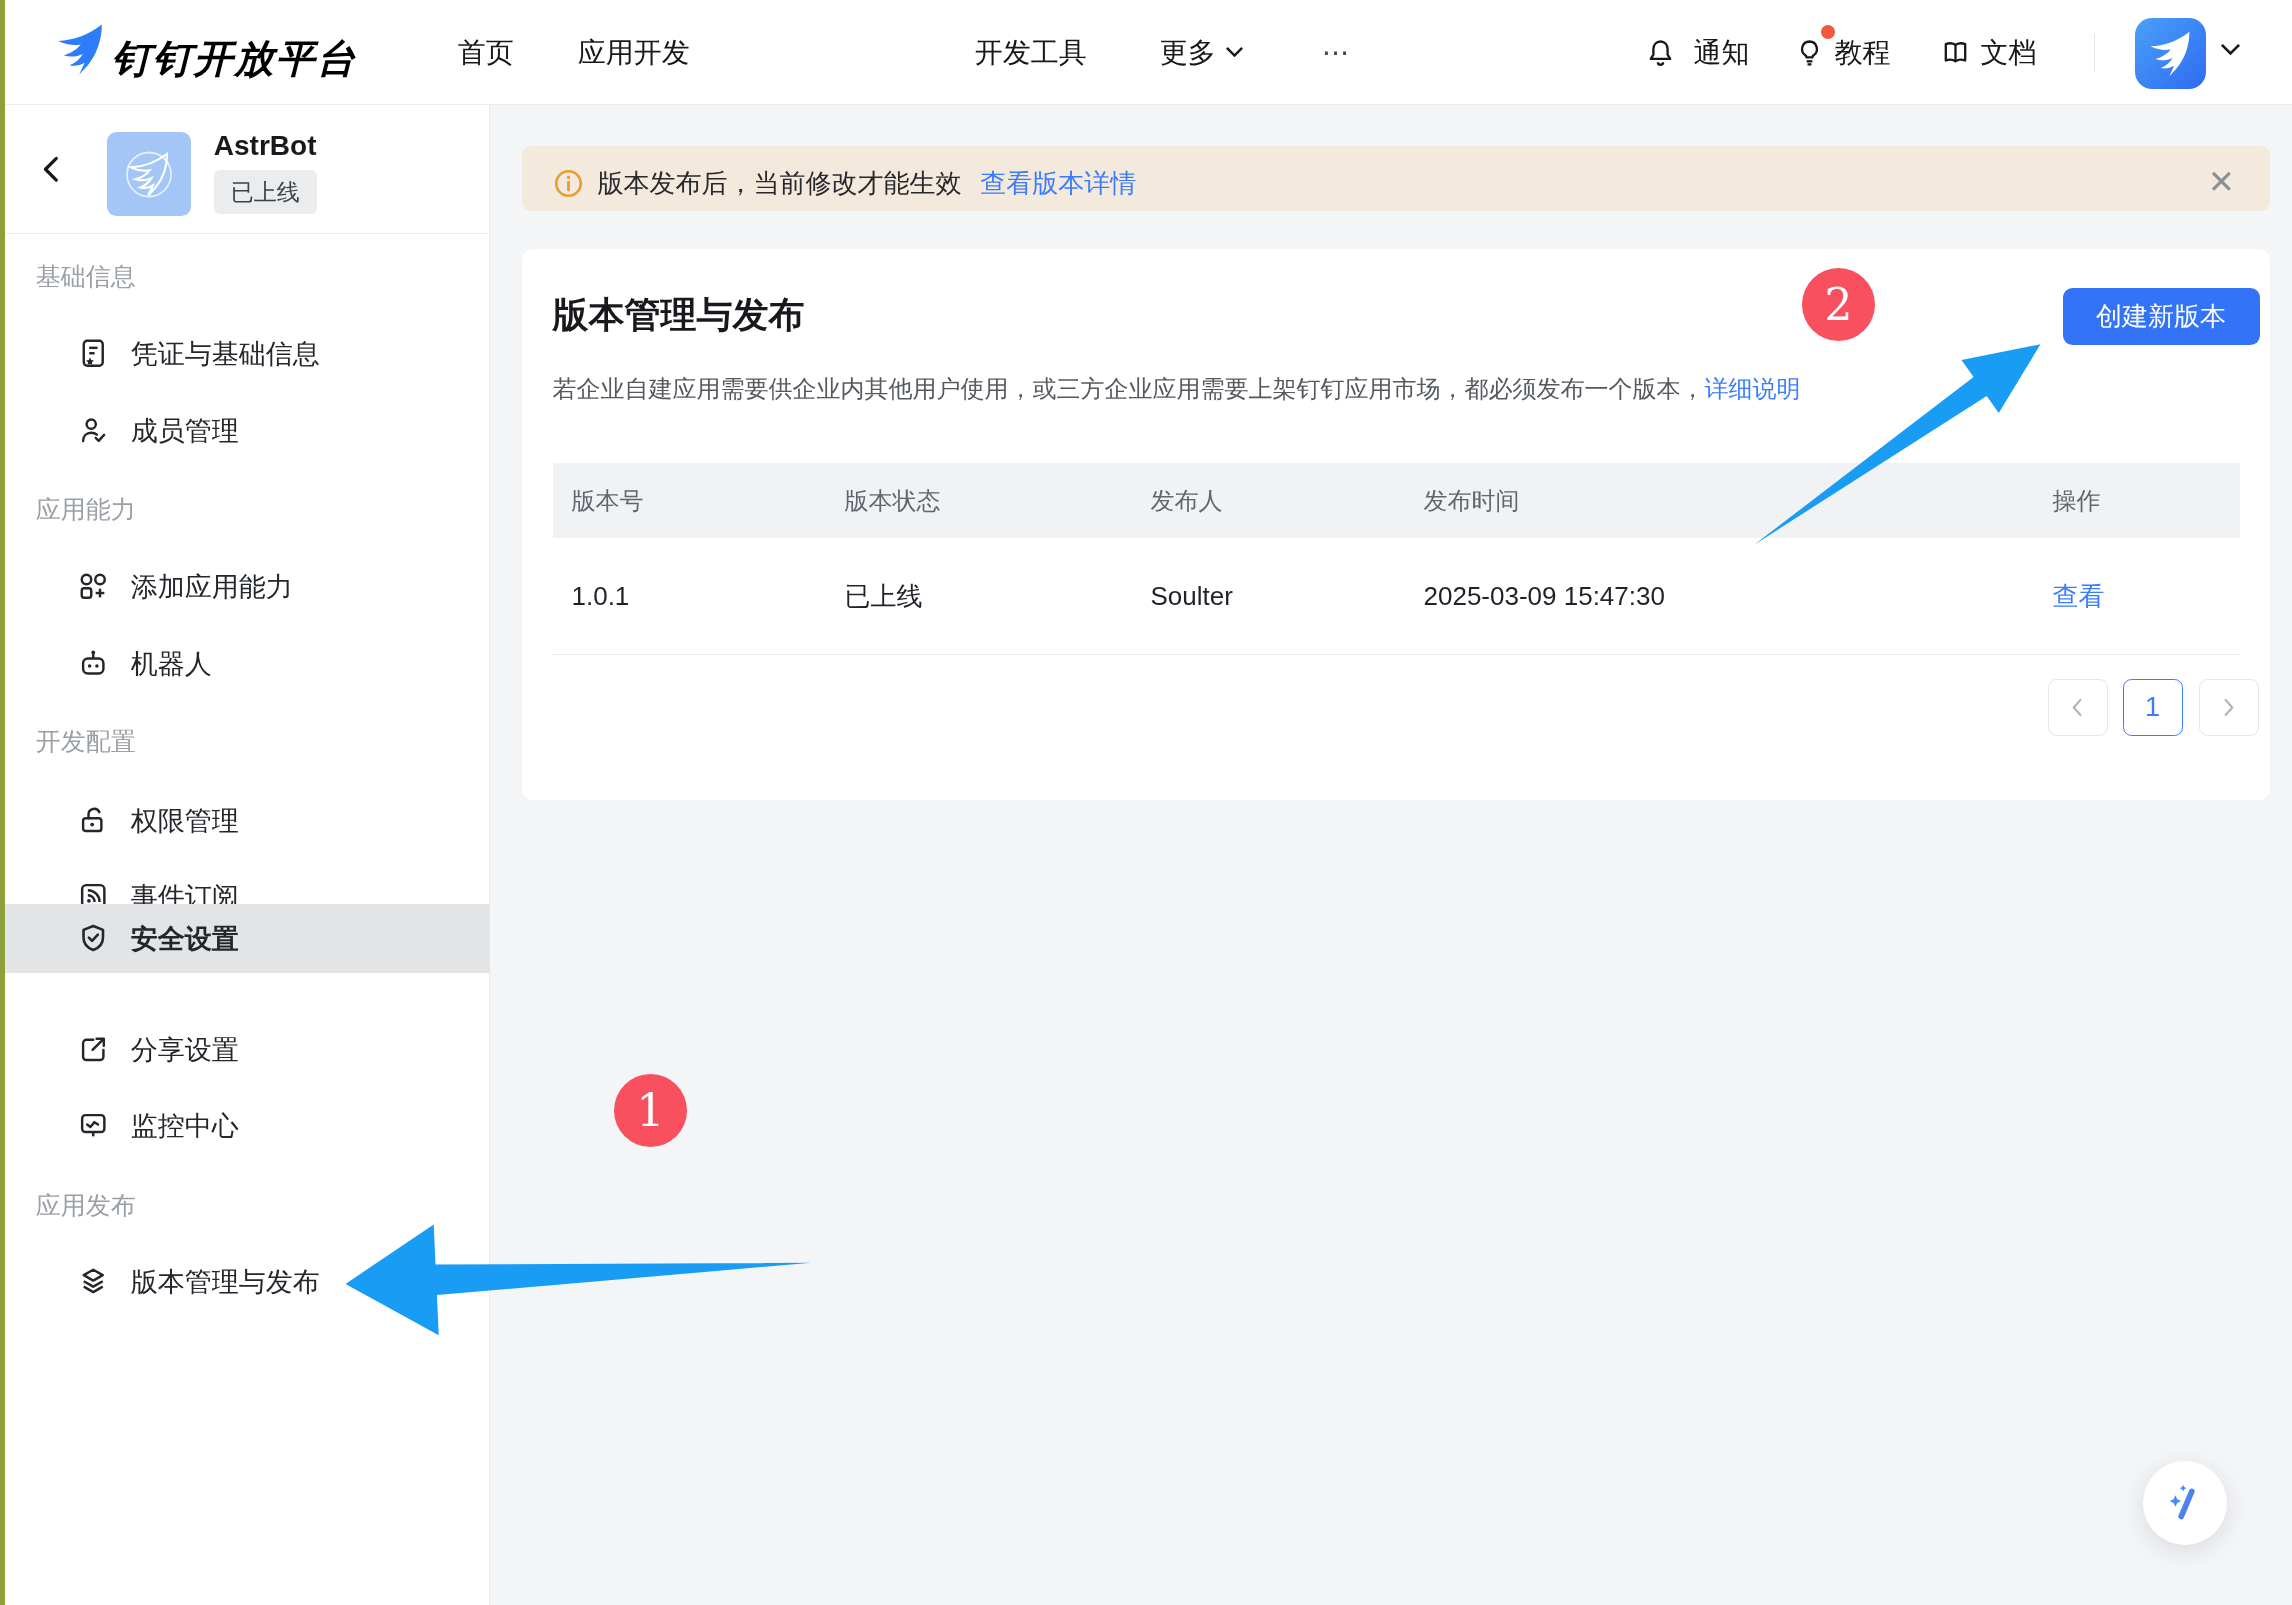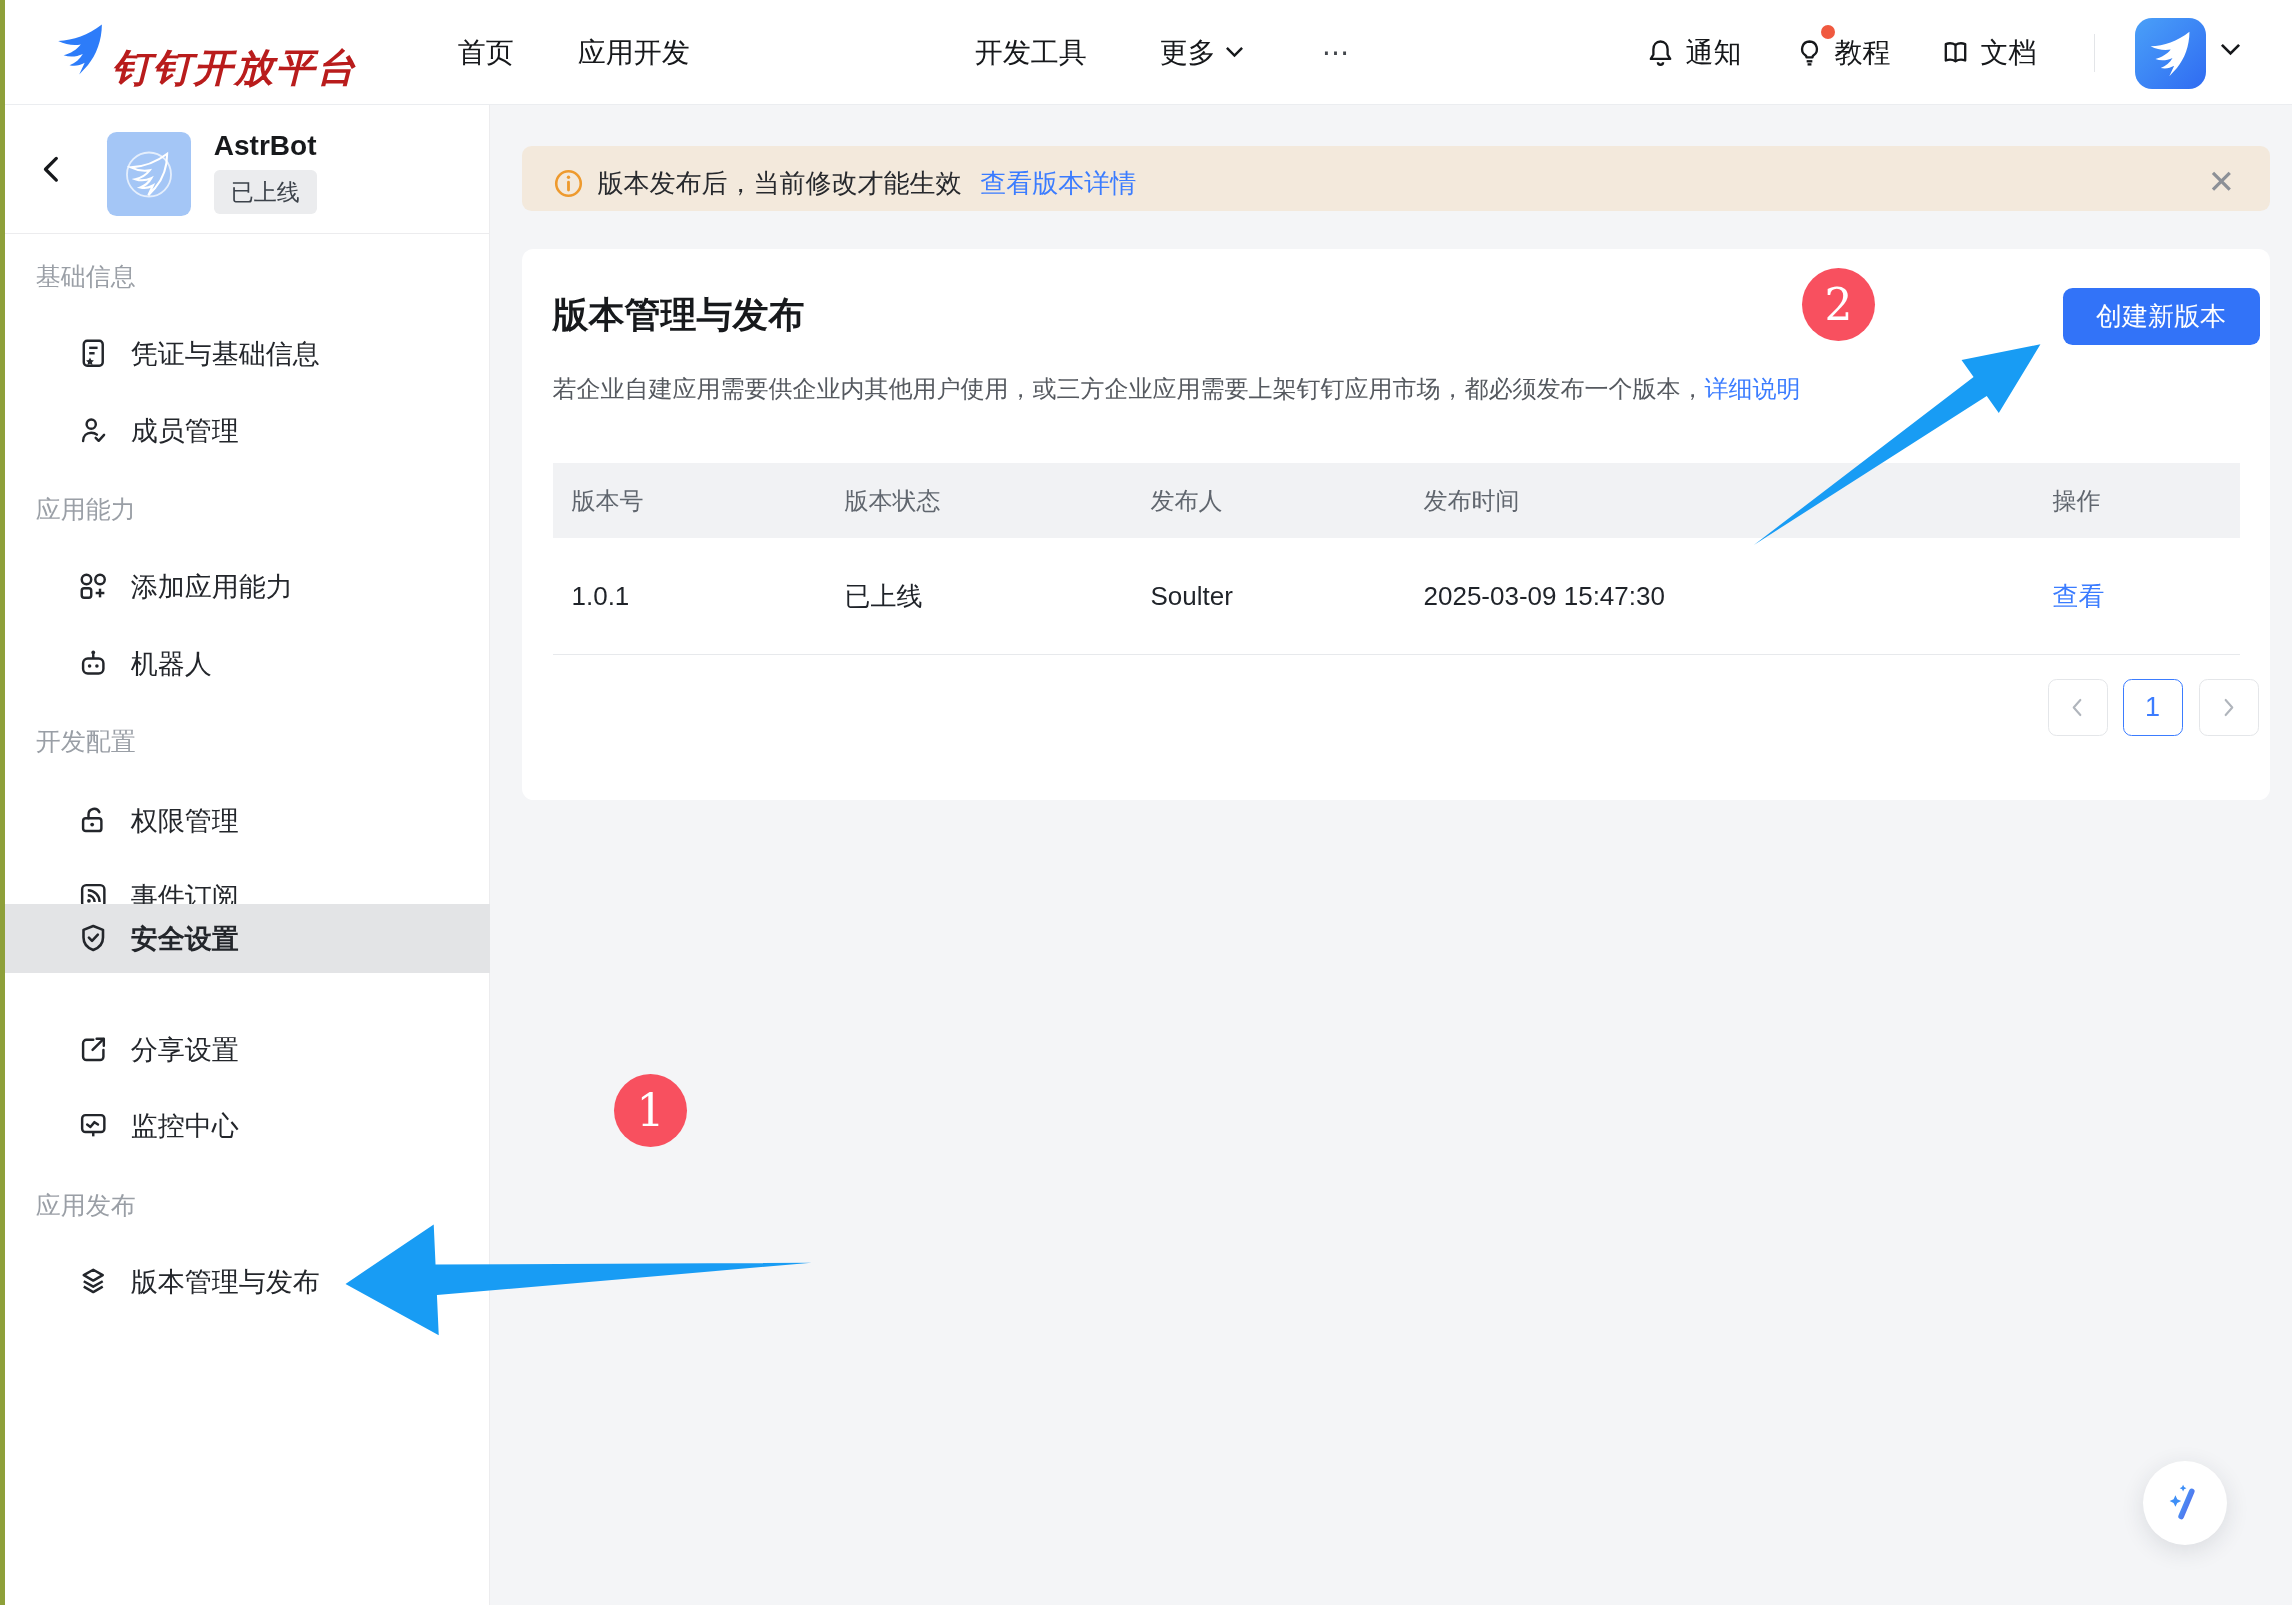--- a/index.html
+++ b/index.html
@@ -7,31 +7,31 @@
     font-family:"Liberation Sans","DejaVu Sans",sans-serif; color:#1f2329; }
   .abs { position:absolute; }
 
   
   #edge-strip { left:0; top:0; width:4.8px; height:1606px; background:#8ea03a; }
 
   
   #topbar { left:4.8px; top:0; width:2287px; height:105px; background:#fff;
     border-bottom:1px solid #ebedf0; z-index:5; }
   #logo-wing { left:50px; top:21px; width:50px; height:57px; }
-  #logo-text { left:107px; top:41px; font-size:39px; font-weight:bold; font-style:italic;
-    color:#b91c1c; letter-spacing:1.9px; white-space:nowrap; }
+  #logo-text { left:107px; top:32px; font-size:39px; font-weight:bold; font-style:italic;
+    color:#000000; letter-spacing:1.9px; white-space:nowrap; }
   .nav-item { top:0; height:105px; line-height:105px; font-size:28px; color:#16181b;
     font-weight:500; white-space:nowrap; cursor:pointer; display:flex; align-items:center; }
   #nav-home { left:453px; } #nav-appdev { left:573px; } #nav-opencap { left:755px; }
   #nav-devtools { left:970px; } #nav-more { left:1155px; } #nav-ellipsis { left:1317px; color:#43474d; }
   .chev { margin-left:9.6px; }
   .hdr-action { top:0; height:105px; display:flex; align-items:center; font-size:28px;
     color:#16181b; cursor:pointer; }
   .hdr-action svg { margin-right:9.6px; }
-  #act-notice { left:1640px; } #act-tutorial { left:1789px; } #act-docs { left:1935px; }
+  #act-notice { left:1640px;gap:8px; } #act-tutorial { left:1789px; } #act-docs { left:1935px; }
   #tutorial-dot { left:1816px; top:25px; width:14.3px; height:14.3px; border-radius:50%;
     background:#f0593f; z-index:6; }
   #hdr-divider { left:2089px; top:34px; width:1px; height:38px; background:#e3e5e8; }
   #avatar { left:2130px; top:18px; width:71px; height:71px; border-radius:17px;
     background:linear-gradient(135deg,#4aa0f8,#2f6bf2); display:flex; align-items:center;
     justify-content:center; cursor:pointer; }
   #avatar-chevron { left:2214px; top:42px; cursor:pointer; }
 
   
   #sidebar { left:4.8px; top:105px; width:485px; height:1501px; background:#fff;

